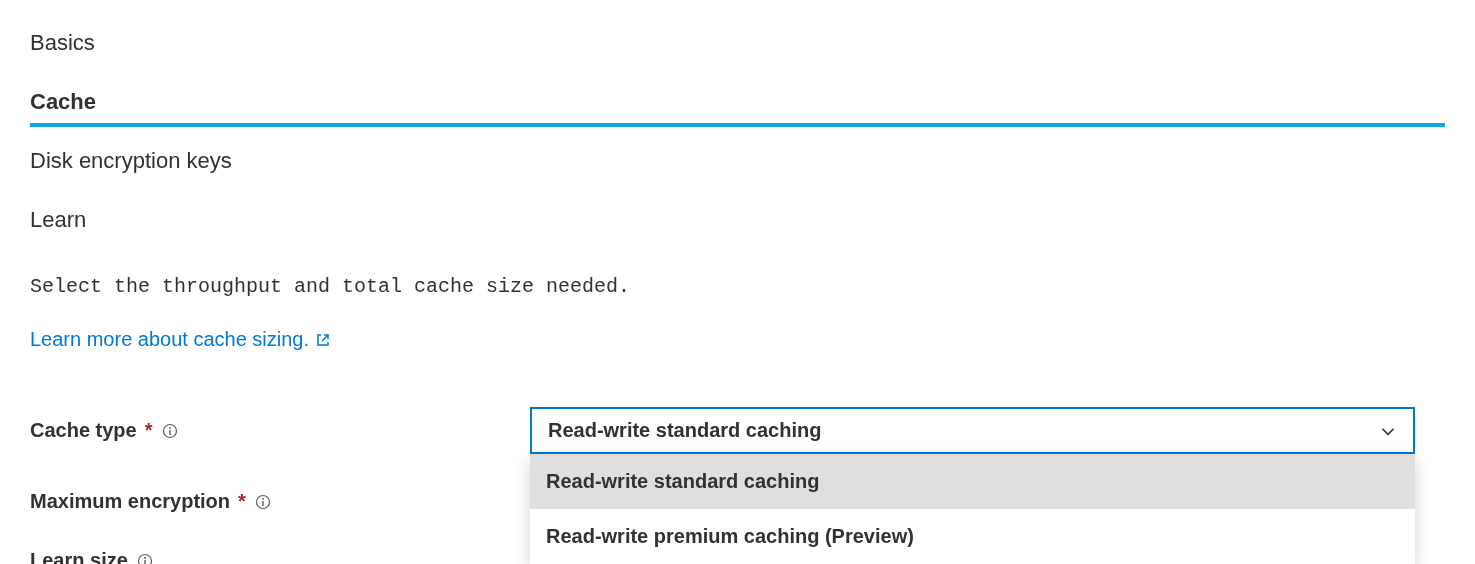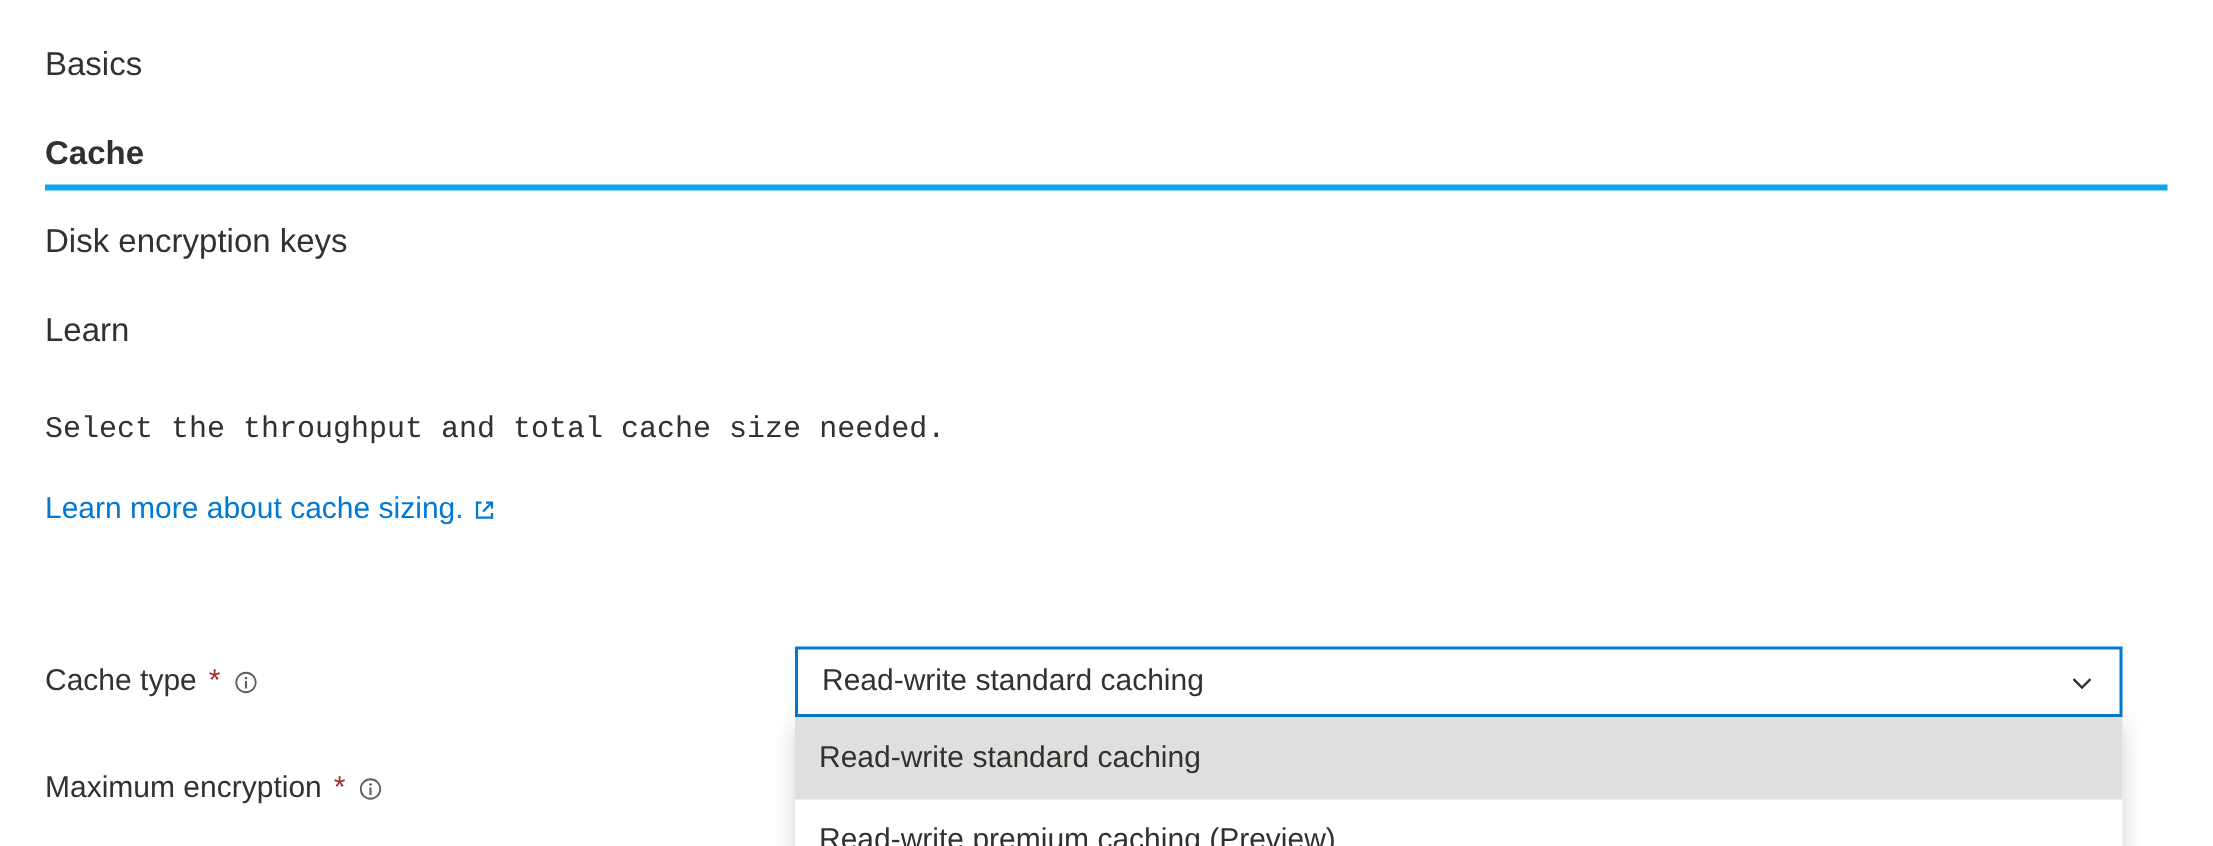--- a/index.html
+++ b/index.html
@@ -39,33 +39,34 @@
       font-family: Liberation Mono, monospace;
     }
     .learn-link {
       display: inline-flex;
       align-items: center;
       gap: 6px;
       color: #0078d4;
       font-size: 20px;
       text-decoration: none;
       cursor: pointer;
-      margin-bottom: 80px;
+      margin-bottom: 56px;
     }
     .external-icon {
       display: inline-flex;
     }
     .form-rows {
       display: flex;
       flex-direction: column;
       gap: 36px;
     }
     .form-row {
       display: flex;
       align-items: center;
+      font-weight: bold;
     }
     .label-cell {
       width: 500px;
       display: flex;
       align-items: center;
       gap: 8px;
       font-size: 20px;
       color: #323130;
     }
     .required {

